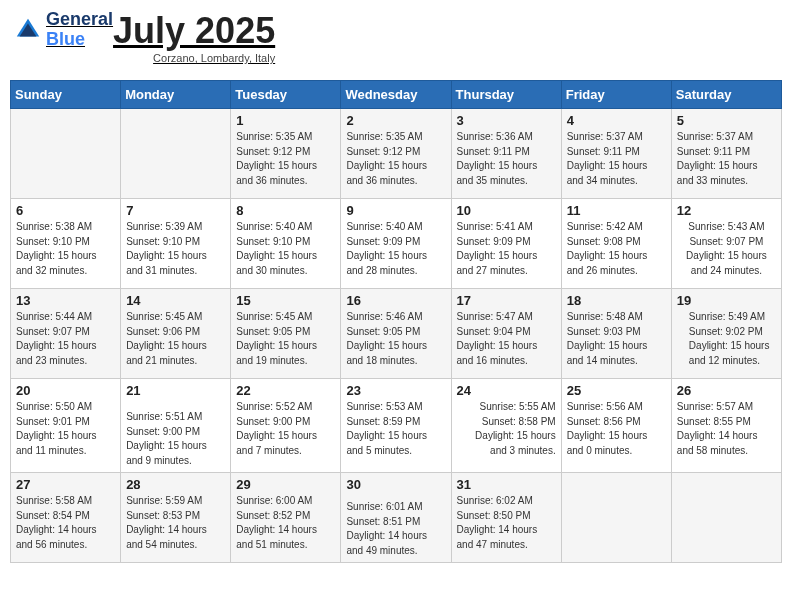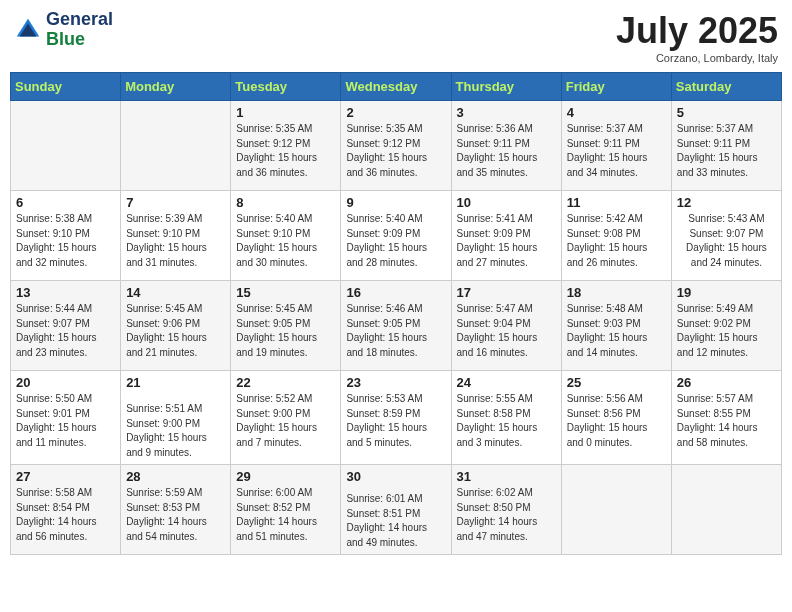--- a/index.html
+++ b/index.html
@@ -5,38 +5,38 @@
     * { box-sizing: border-box; margin: 0; padding: 0; }
     body {
       font-family: Arial, sans-serif;
       background: #fff;
       width: 792px;
       min-height: 612px;
       padding: 10px;
     }
     .header {
       display: flex;
-      justify-content: space-between;
       align-items: flex-start;
-      margin-bottom: 8px;
+      margin-bottom: 16px;
       padding: 0 4px;
+      text-decoration: underline;
     }
     .logo {
       display: flex;
       align-items: center;
       gap: 4px;
     }
     .logo-text {
       font-size: 18px;
       font-weight: bold;
       color: #1a3a6b;
       line-height: 1.1;
     }
     .logo-text span {
-      color: #15803d;
+      color: #3b82f6;
     }
     .logo-icon {
       width: 28px;
       height: 28px;
     }
     .title-block {
       text-align: right;
     }
     .calendar-title {
       font-size: 36px;
@@ -47,21 +47,21 @@
       font-size: 11px;
       color: #444;
     }
     table {
       width: 100%;
       border-collapse: collapse;
       border: 1px solid #ccc;
     }
     thead tr th {
       background-color: #2a6db5;
-      color: #bef264;
+      color: #ffffff;
       font-size: 13px;
       font-weight: bold;
       padding: 6px 4px;
       text-align: left;
       border: 1px solid #1e5a9a;
     }
     tbody tr td {
       width: calc(100% / 7);
       vertical-align: top;
       border: 1px solid #ccc;
@@ -249,21 +249,21 @@
         </td>
         <td>
           <span class="day-number">18</span>
           <div class="day-info" style="white-space: pre-line;">Sunrise: 5:48 AM
 Sunset: 9:03 PM
 Daylight: 15 hours
 and 14 minutes.</div>
         </td>
         <td>
           <span class="day-number">19</span>
-          <div class="day-info" style="white-space: pre-line;">Sunrise: 5:49 AM
+          <div class="day-info" style="white-space: pre-line; margin-left: 12px;">Sunrise: 5:49 AM
 Sunset: 9:02 PM
 Daylight: 15 hours
 and 12 minutes.</div>
         </td>
       </tr>
       <tr>
         <td>
           <span class="day-number">20</span>
           <div class="day-info" style="white-space: pre-line;">Sunrise: 5:50 AM
 Sunset: 9:01 PM
@@ -286,21 +286,21 @@
         </td>
         <td>
           <span class="day-number">23</span>
           <div class="day-info" style="white-space: pre-line;">Sunrise: 5:53 AM
 Sunset: 8:59 PM
 Daylight: 15 hours
 and 5 minutes.</div>
         </td>
         <td>
           <span class="day-number">24</span>
-          <div class="day-info" style="white-space: pre-line;">Sunrise: 5:55 AM
+          <div class="day-info" style="white-space: pre-line; text-align: right;">Sunrise: 5:55 AM
 Sunset: 8:58 PM
 Daylight: 15 hours
 and 3 minutes.</div>
         </td>
         <td>
           <span class="day-number">25</span>
           <div class="day-info" style="white-space: pre-line;">Sunrise: 5:56 AM
 Sunset: 8:56 PM
 Daylight: 15 hours
 and 0 minutes.</div>

